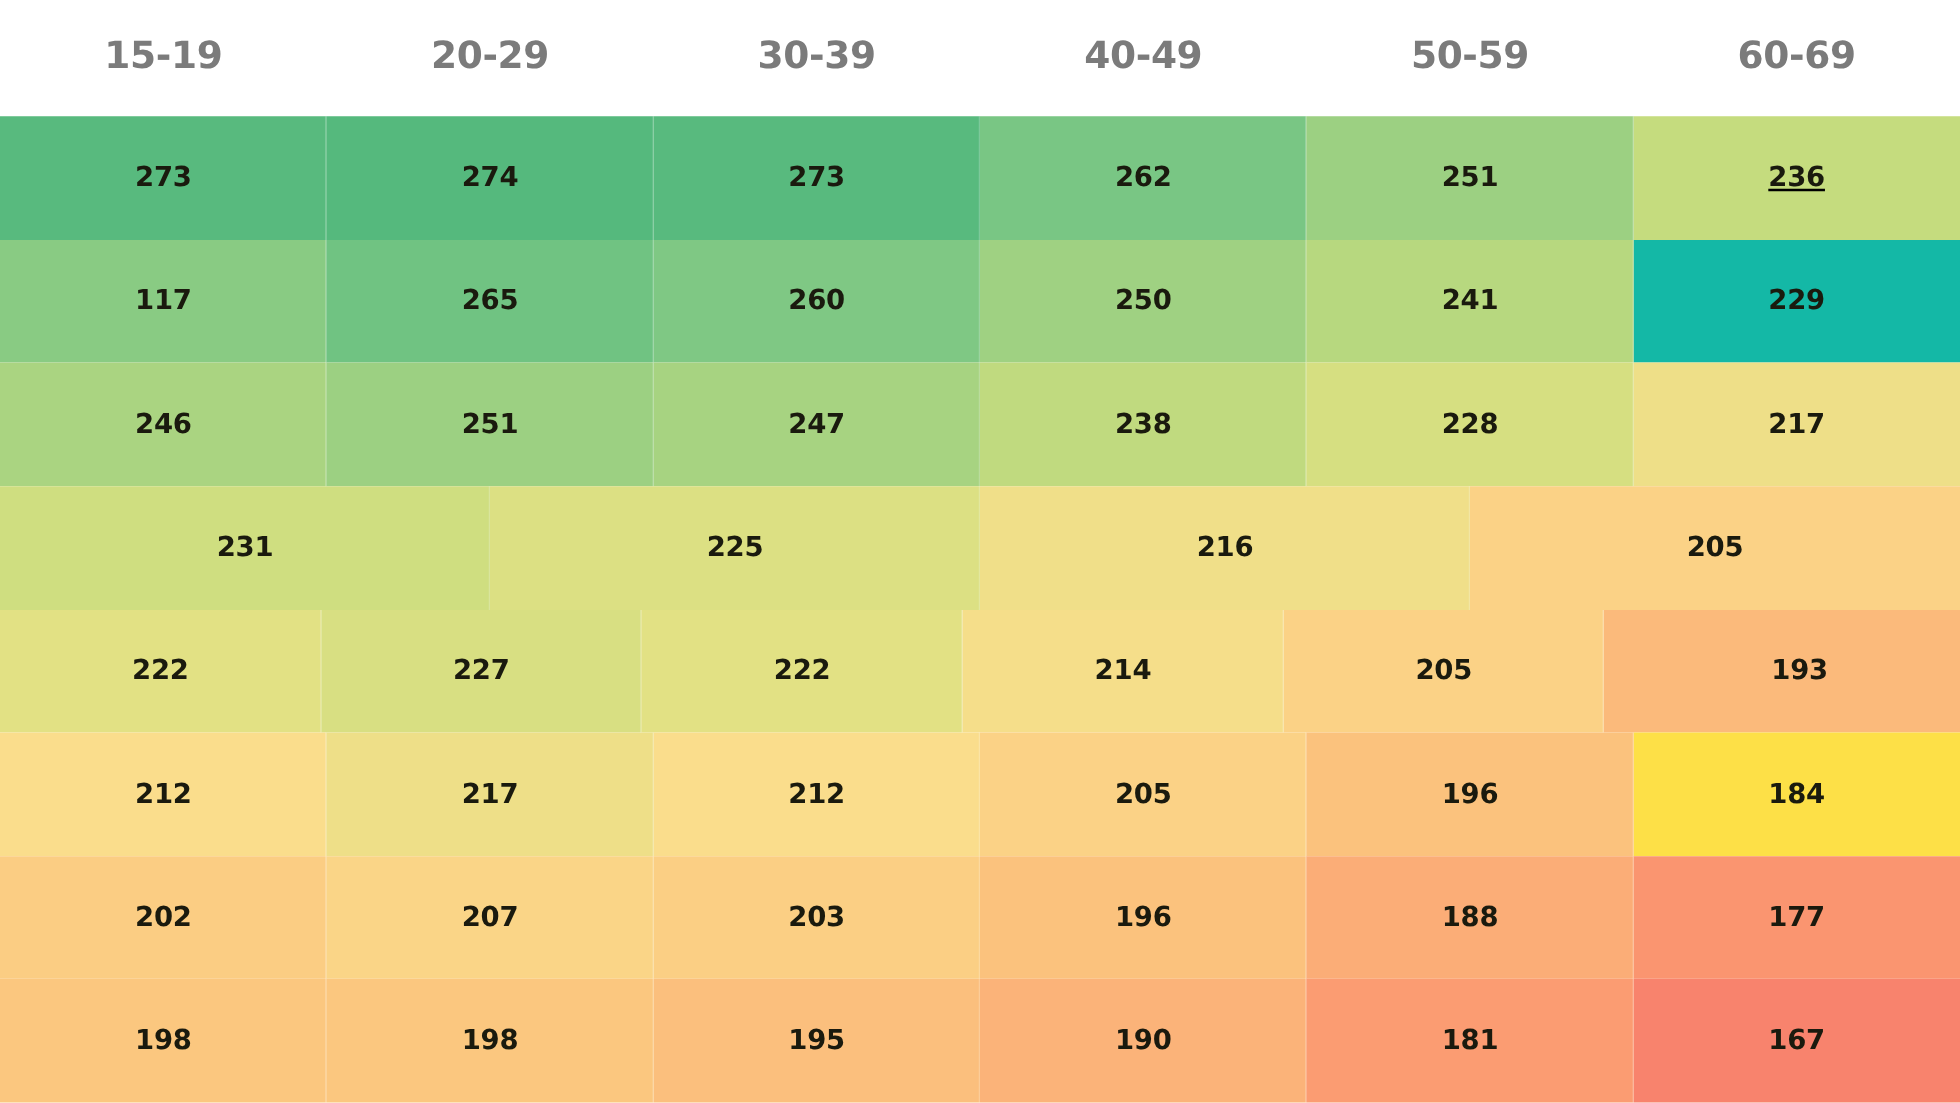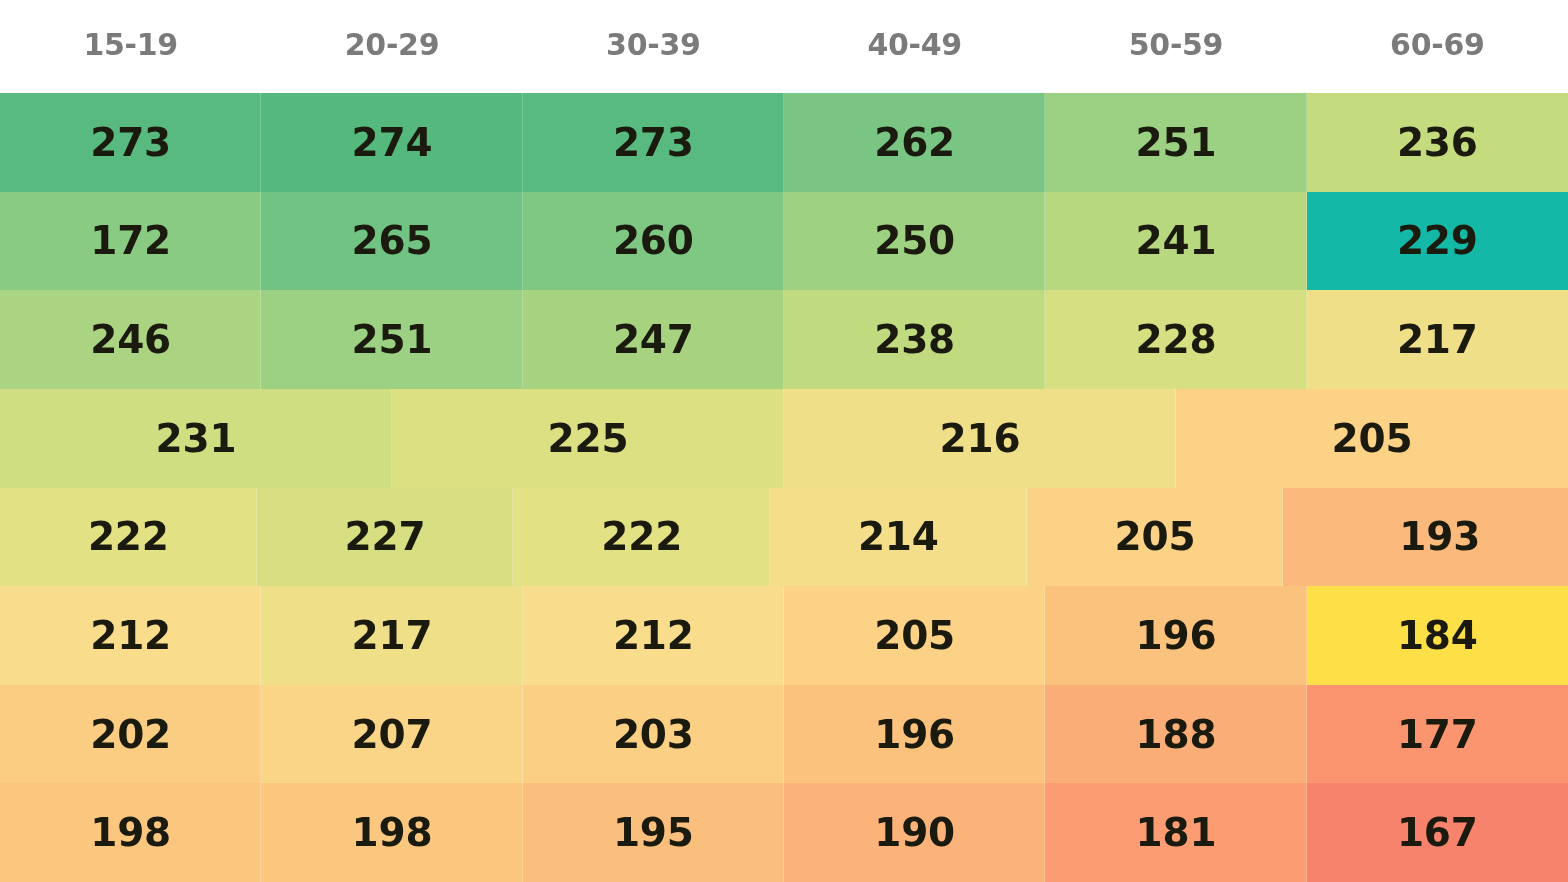--- a/index.html
+++ b/index.html
@@ -63,21 +63,21 @@
   }
   .grid-cell {
     flex: 1 1 0;
     display: flex;
     align-items: center;
     justify-content: center;
     position: relative;
     box-sizing: border-box;
   }
   .cell-value {
-    font-size: 39px;
+    font-size: 22px;
     font-weight: 700;
     color: #1a1a0e;
     letter-spacing: -0.2px;
     user-select: none;
     position: relative;
     z-index: 2;
   }
 
   
   .grid-cell::after {
@@ -117,27 +117,27 @@
         </div>
         <div class="grid-cell" style="background-color: rgb(88, 186, 126);">
           <span class="cell-value">273</span>
         </div>
         <div class="grid-cell" style="background-color: rgb(121, 198, 132);">
           <span class="cell-value">262</span>
         </div>
         <div class="grid-cell" style="background-color: rgb(156, 208, 130);">
           <span class="cell-value">251</span>
         </div>
-        <div class="grid-cell" style="background-color: rgb(197, 220, 126);">
+        <div class="grid-cell" style="background-color: rgb(197, 220, 126); text-decoration: underline;">
           <span class="cell-value">236</span>
         </div>
       </div>
       <div class="grid-row">
         <div class="grid-cell" style="background-color: rgb(137, 203, 131);">
-          <span class="cell-value">172</span>
+          <span class="cell-value">117</span>
         </div>
         <div class="grid-cell" style="background-color: rgb(112, 195, 130);">
           <span class="cell-value">265</span>
         </div>
         <div class="grid-cell" style="background-color: rgb(127, 200, 132);">
           <span class="cell-value">260</span>
         </div>
         <div class="grid-cell" style="background-color: rgb(159, 209, 130);">
           <span class="cell-value">250</span>
         </div>

